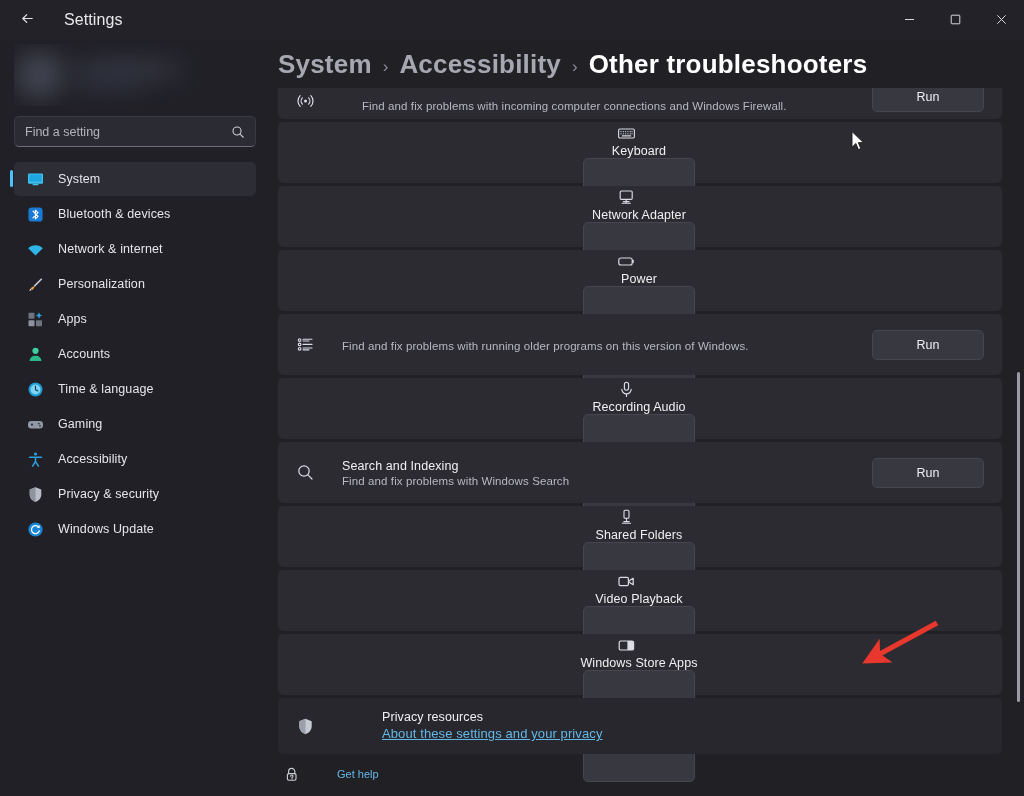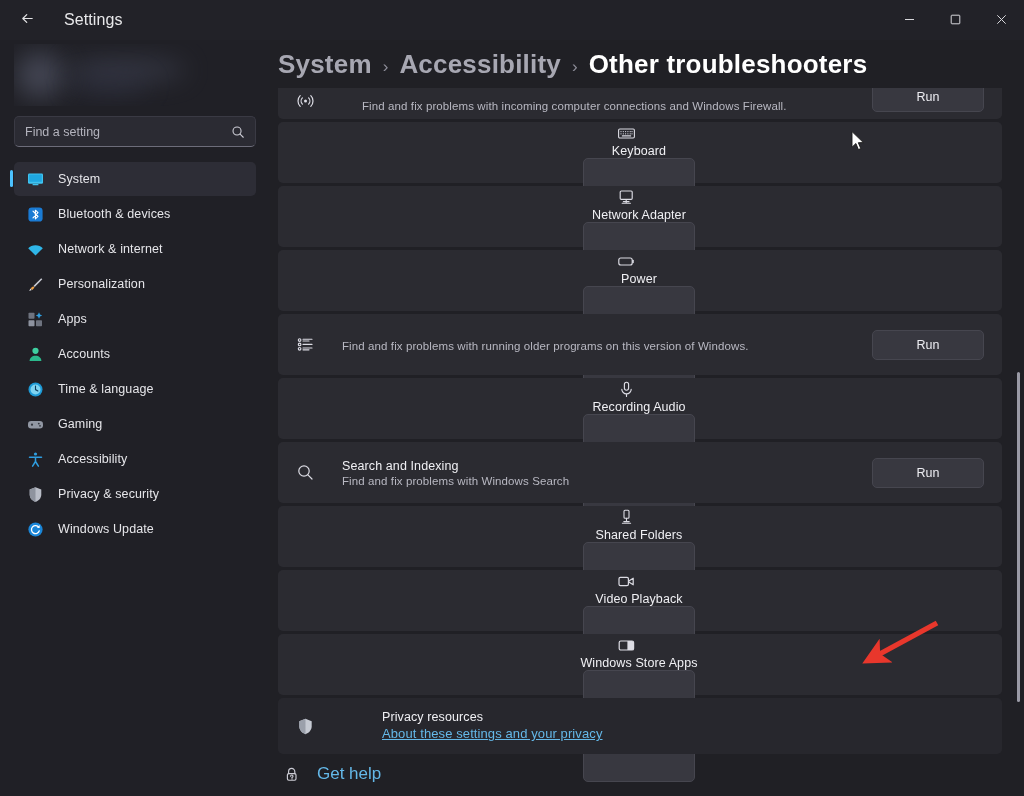--- a/index.html
+++ b/index.html
@@ -152,21 +152,21 @@
     display: flex; align-items: center; justify-content: center;
     font-family: "Liberation Sans", sans-serif;
   }
 
   
   .get-help {
     position: absolute; left: 8px; bottom: 0; height: 44px;
     display: flex; align-items: center; padding-left: 6px;
   }
   .help-ico { width: 17px; height: 17px; color: #cbcbd4; margin-right: 16px; }
-  .help-label { font-size: 17px; color: #64b8e8; }
+  .help-label { font-size: 11px; color: #64b8e8; margin-left: 20px; }
 
   
   .sbar {
     position: absolute; right: 4px; top: 332px;
     width: 3px; height: 330px; border-radius: 2px;
     background: #9a9aa6;
   }
 
   
   .cursor { position: absolute; left: 851px; top: 131px; width: 14px; height: 20px; z-index: 40; }

